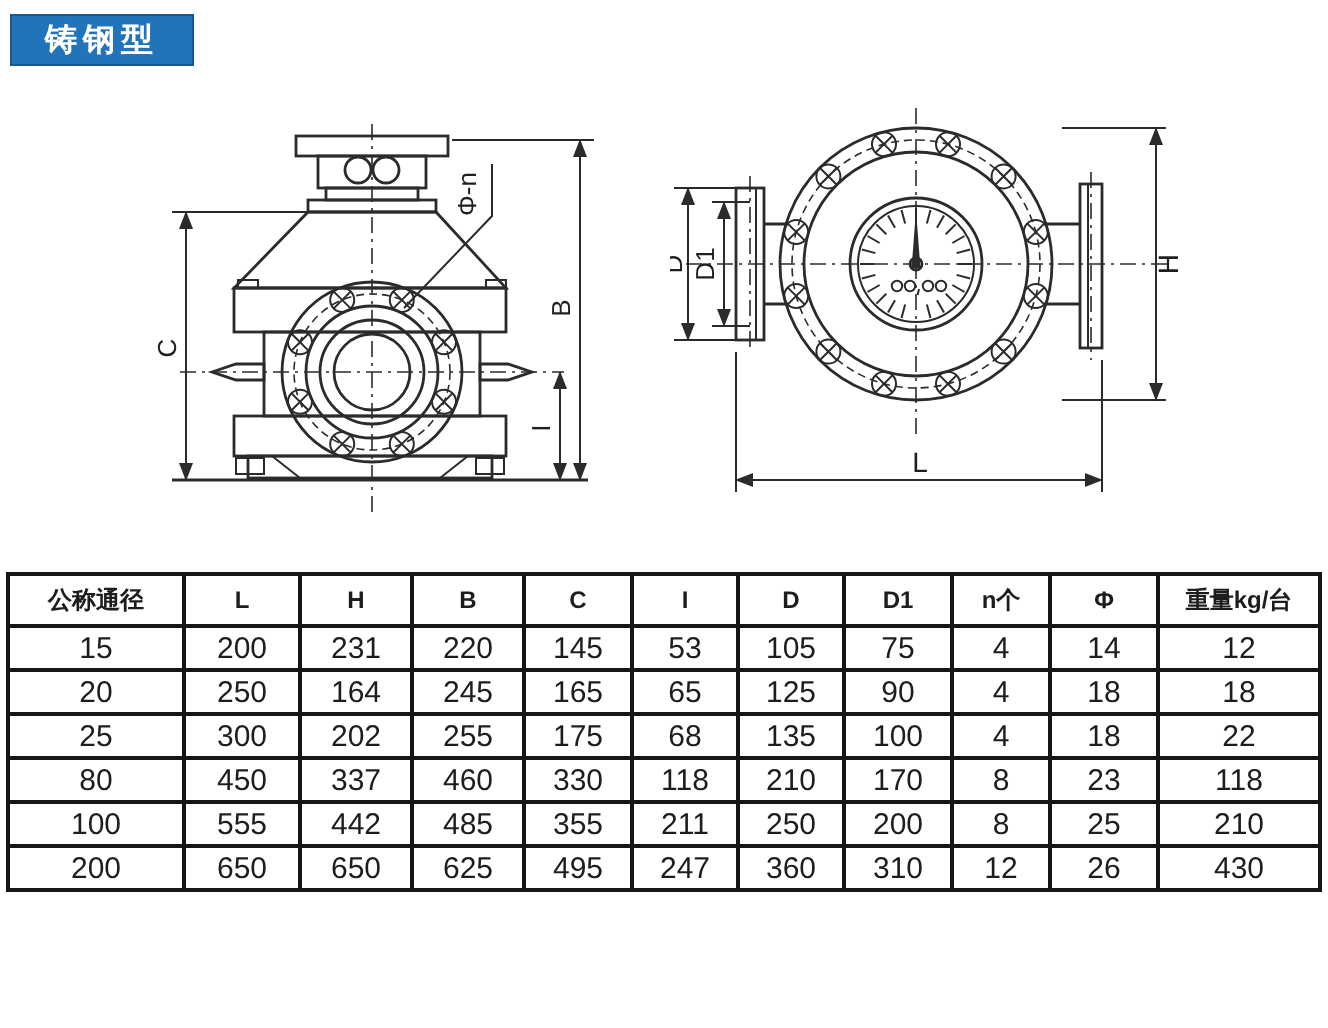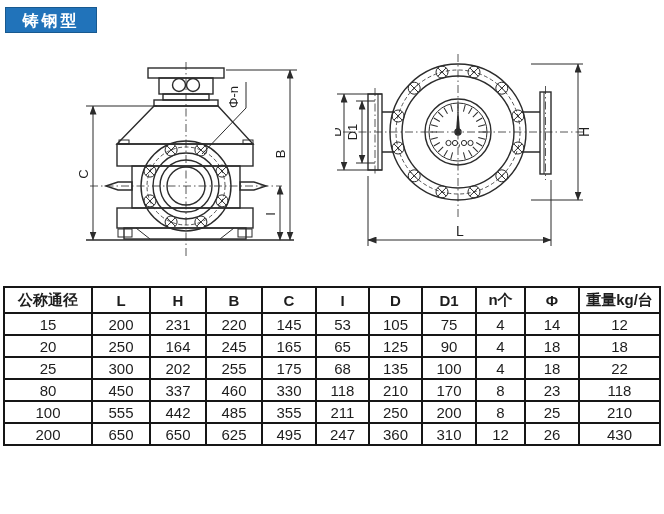--- a/index.html
+++ b/index.html
@@ -3,21 +3,21 @@
 <meta charset="utf-8">
 <style>
   html,body { margin:0; padding:0; background:#fff; }
   .page {
     position:relative; width:664px; height:514px; background:#ffffff;
     font-family:"Liberation Sans", sans-serif; overflow:hidden;
   }
   .title-badge {
     position:absolute; left:5px; top:7px; width:92px; height:26px;
     background:#2173ba; border:1px solid #18598f; box-sizing:border-box;
-    display:flex; align-items:flex-end; justify-content:center;
+    display:flex; align-items:center; justify-content:center;
     color:#ffffff; font-size:16px; font-weight:bold; letter-spacing:3px;
   }
   svg.drawing { position:absolute; }
   svg.drawing .ln   { stroke:#2b2b2b; fill:none; stroke-width:1.4; }
   svg.drawing .thin { stroke:#2b2b2b; fill:none; stroke-width:1; }
   svg.drawing .cl   { stroke:#2b2b2b; fill:none; stroke-width:0.8; stroke-dasharray:8 3 1.5 3; }
   svg.drawing .bc   { stroke:#2b2b2b; fill:none; stroke-width:0.8; stroke-dasharray:4 2.5; }
   svg.drawing .dim  { stroke:#2b2b2b; fill:none; stroke-width:1; }
   svg.drawing .dim-label { font-family:"Liberation Sans",sans-serif; font-size:13px; fill:#1f1f1f; }
   svg.drawing .dim-label.big { font-size:14px; }
@@ -25,21 +25,21 @@
   .side-view  { left:335px; top:50px; }
   table.spec {
     position:absolute; left:3px; top:286px; width:658px;
     border-collapse:collapse; table-layout:fixed;
     border:2px solid #161616;
   }
   table.spec th, table.spec td {
     border:2px solid #161616; text-align:center; vertical-align:middle;
     padding:0; color:#1d1d1d; overflow:hidden; white-space:nowrap;
   }
-  table.spec th { height:24px; font-size:15px; font-weight:bold;margin-left:44px; }
+  table.spec th { height:24px; font-size:12px; font-weight:bold;margin-left:44px; }
   table.spec td { height:20px; font-size:15px; font-weight:normal; }
 </style>
 </head>
 <body>
 
 <div class="page">
 
   <div class="title-badge">
     <span>铸钢型</span>
   </div>

